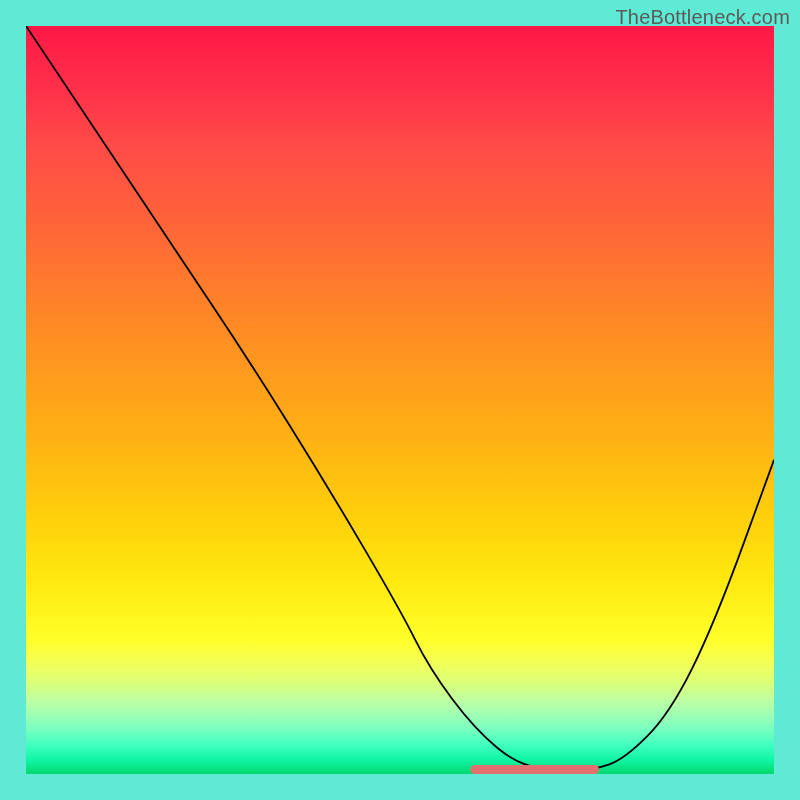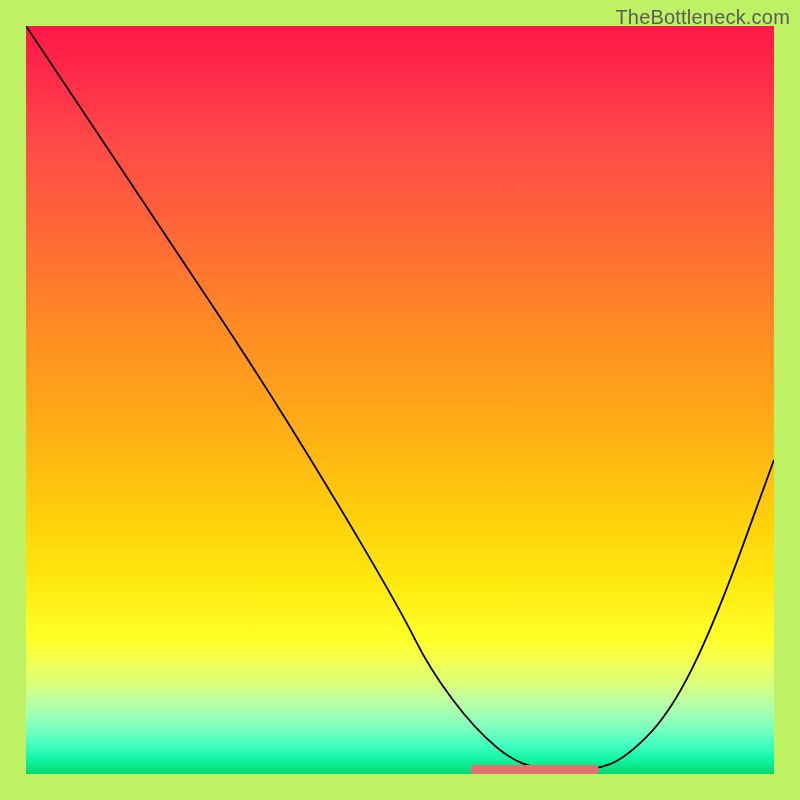--- a/index.html
+++ b/index.html
@@ -7,21 +7,21 @@
     padding: 0;
     width: 800px;
     height: 800px;
     background: #000;
     overflow: hidden;
   }
   .stage {
     position: relative;
     width: 800px;
     height: 800px;
-    background: #bef264;
+    background: #5eead4;
   }
   .plot {
     position: absolute;
     left: 26px;
     top: 26px;
     width: 748px;
     height: 748px;
     
     background: linear-gradient(
       to bottom,

